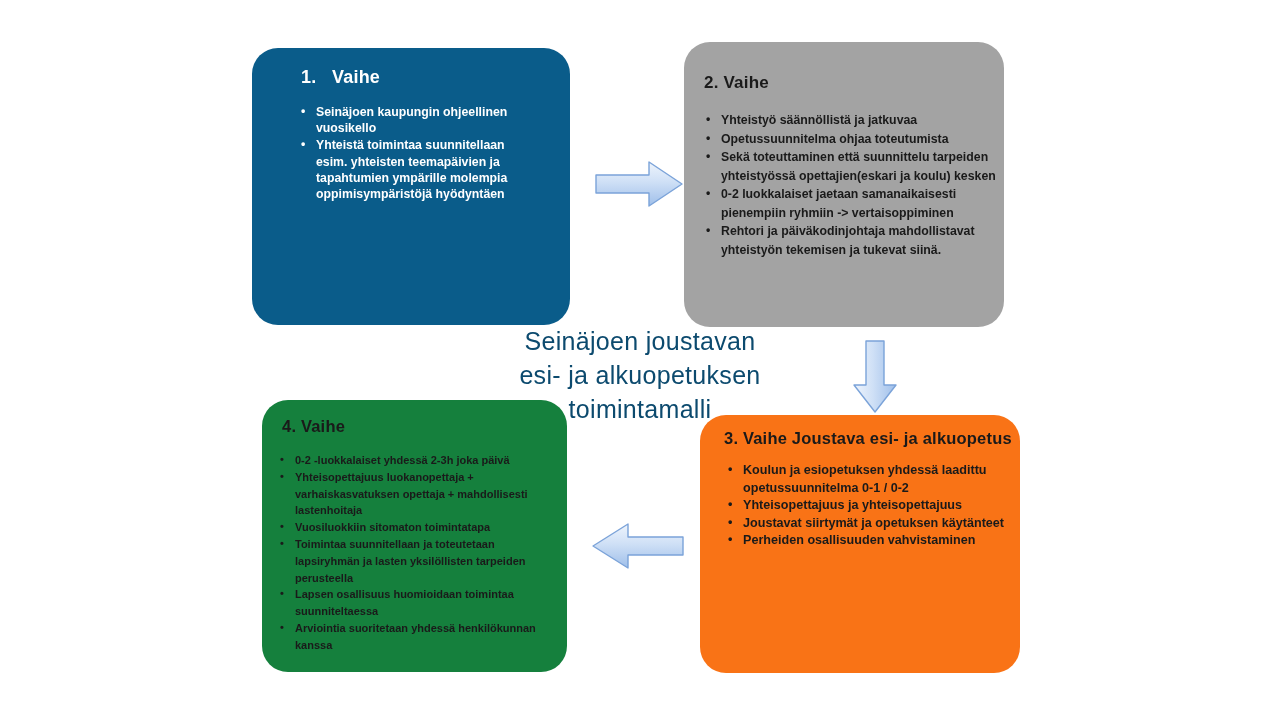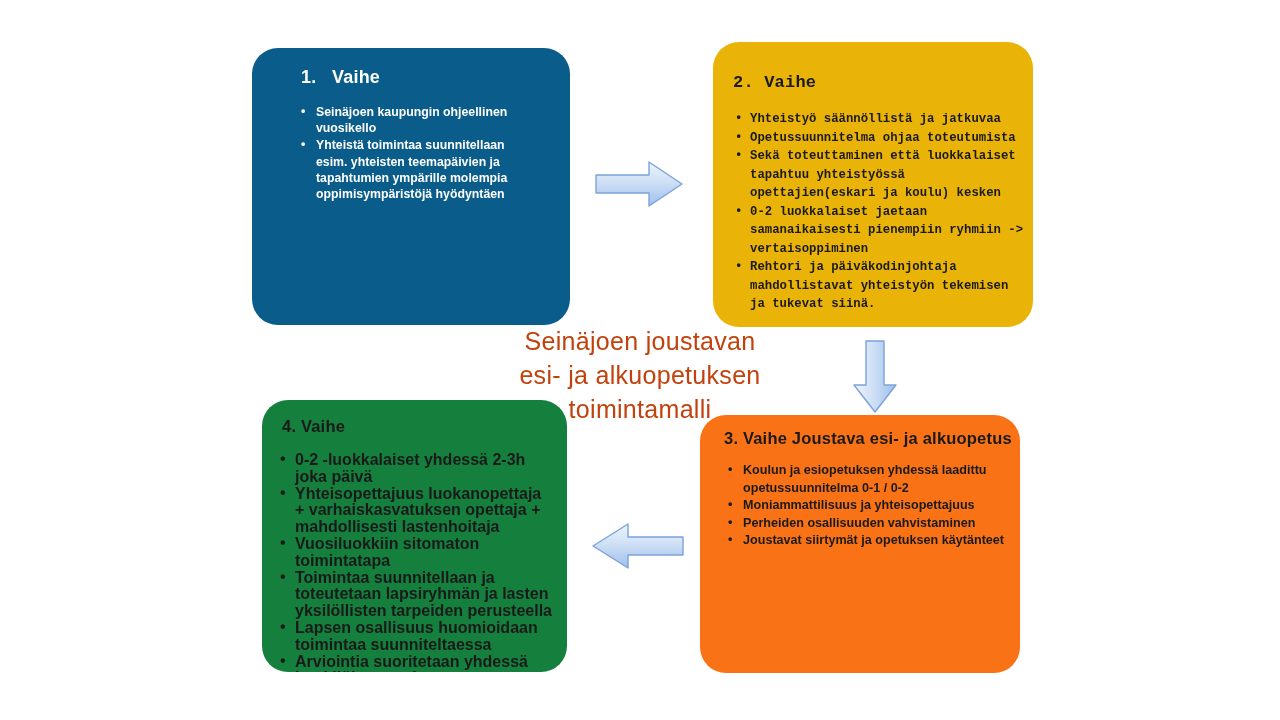--- a/index.html
+++ b/index.html
@@ -67,26 +67,25 @@
     color: #ffffff;
     font-size: 12.3px;
     line-height: 16.2px;
     margin: 16px 0 0 24px;
     width: 215px;
   }
   #box-phase1 .bullets li { margin-bottom: 1px; }
 
   
   #box-phase2 {
-    left: 713px;
+    left: 684px;
     top: 42px;
     width: 320px;
     height: 285px;
-    background: #eab308;
-    font-family: Liberation Mono, monospace;
+    background: #a3a3a3;
   }
   #box-phase2 .phase-title {
     color: #1a1a1a;
     font-size: 17px;
     margin: 31px 0 0 20px;
   }
   #box-phase2 .bullets {
     color: #1a1a1a;
     font-size: 12.3px;
     line-height: 18.5px;
@@ -123,35 +122,35 @@
     height: 272px;
     background: #15803d;
   }
   #box-phase4 .phase-title {
     color: #1a1a1a;
     font-size: 16.5px;
     margin: 17px 0 0 20px;
   }
   #box-phase4 .bullets {
     color: #1a1a1a;
-    font-size: 16px;
+    font-size: 11px;
     line-height: 16.8px;
     margin: 16px 3px 0 18px;
     width: 275px;
   }
 
   
   #center-title {
     position: absolute;
     left: 455px;
     top: 324px;
     width: 370px;
     text-align: center;
     font-size: 25px;
-    color: #c2410c;
+    color: #0c4a6e;
     line-height: 34px;
     letter-spacing: 0.3px;
     z-index: 5;
   }
 
   
   .arrow {
     position: absolute;
   }
   #arrow-right-1 { left: 592px; top: 156px; }
@@ -169,33 +168,33 @@
       <li>Seinäjoen kaupungin ohjeellinen vuosikello</li>
       <li>Yhteistä toimintaa suunnitellaan esim. yhteisten teemapäivien ja tapahtumien ympärille molempia oppimisympäristöjä hyödyntäen</li>
     </ul>
   </div>
 
   <div class="phase-box" id="box-phase2">
     <div class="phase-title">2. Vaihe</div>
     <ul class="bullets">
       <li>Yhteistyö säännöllistä ja jatkuvaa</li>
       <li>Opetussuunnitelma ohjaa toteutumista</li>
-      <li>Sekä toteuttaminen että luokkalaiset tapahtuu yhteistyössä opettajien(eskari ja koulu) kesken</li>
+      <li>Sekä toteuttaminen että suunnittelu tarpeiden yhteistyössä opettajien(eskari ja koulu) kesken</li>
       <li>0-2 luokkalaiset jaetaan samanaikaisesti pienempiin ryhmiin -&gt; vertaisoppiminen</li>
       <li>Rehtori ja päiväkodinjohtaja mahdollistavat yhteistyön tekemisen ja tukevat siinä.</li>
     </ul>
   </div>
 
   <div class="phase-box" id="box-phase3">
     <div class="phase-title">3. Vaihe Joustava esi- ja alkuopetus</div>
     <ul class="bullets">
       <li>Koulun ja esiopetuksen yhdessä laadittu opetussuunnitelma 0-1 / 0-2</li>
-      <li>Moniammattilisuus ja yhteisopettajuus</li>
+      <li>Yhteisopettajuus ja yhteisopettajuus</li>
+      <li>Joustavat siirtymät ja opetuksen käytänteet</li>
       <li>Perheiden osallisuuden vahvistaminen</li>
-      <li>Joustavat siirtymät ja opetuksen käytänteet</li>
     </ul>
   </div>
 
   <div class="phase-box" id="box-phase4">
     <div class="phase-title">4. Vaihe</div>
     <ul class="bullets">
       <li>0-2 -luokkalaiset yhdessä 2-3h joka päivä</li>
       <li>Yhteisopettajuus luokanopettaja + varhaiskasvatuksen opettaja + mahdollisesti lastenhoitaja</li>
       <li>Vuosiluokkiin  sitomaton toimintatapa</li>
       <li>Toimintaa suunnitellaan ja toteutetaan lapsiryhmän ja lasten yksilöllisten tarpeiden perusteella</li>

